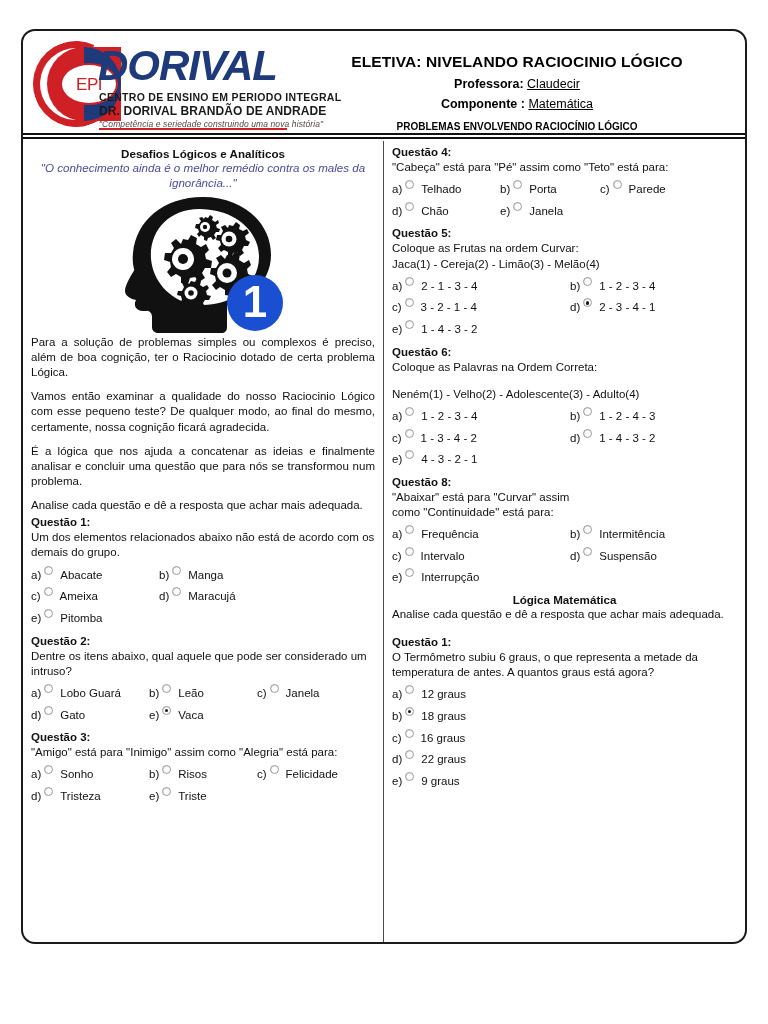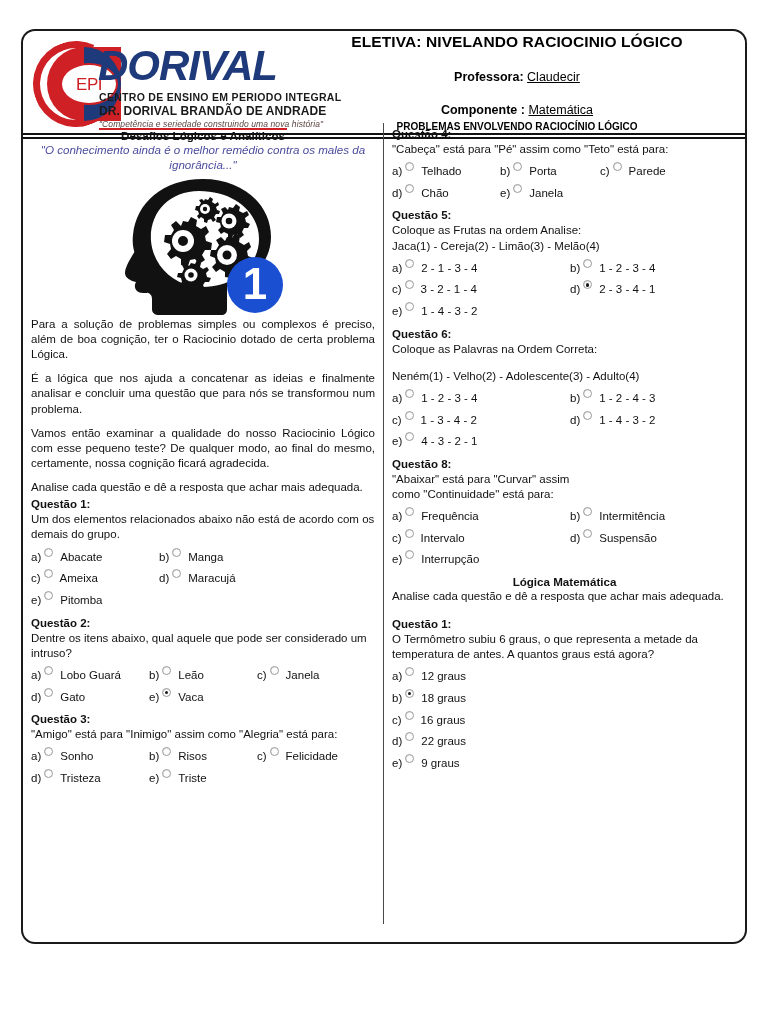--- a/index.html
+++ b/index.html
@@ -115,53 +115,53 @@
   .logo-l2 { top: 71px; font-size: 12px; font-weight: bold; letter-spacing: 0.1px; }
   .logo-l3 { top: 86px; font-size: 8.5px; font-style: italic; color: #5a4440; letter-spacing: 0.1px; }
   .logo-redline {
     position: absolute; left: 72px; top: 95px;
     width: 188px; height: 1.5px; background: #cf2026;
   }
 
   .head-right {
     flex: 1;
     position: relative;
-    padding: 0 8px 0 4px;
+    padding: 20px 8px 0 4px;
     display: flex;
     flex-direction: column;
   }
   .h-title {
     text-align: center;
     font-size: 15.5px;
     font-weight: bold;
     color: #000;
     letter-spacing: 0.1px;
     margin-top: 2px;
   }
   .h-line {
     text-align: center;
     font-size: 12.5px;
     font-weight: bold;
     color: #000;
-    margin-top: 19px;
+    margin-top: 6px;
   }
   .h-line .val { font-weight: normal; text-decoration: underline; }
   .h-bottom {
     text-align: center;
     font-size: 10px;
     font-weight: bold;
     color: #000;
     margin-top: auto;
     margin-bottom: 1px;
   }
 
   
   .content {
     position: absolute;
-    left: 23px; top: 123px;
+    left: 23px; top: 141px;
     width: 592px; height: 801px;
     display: flex;
   }
   .col {
     padding: 4px 8px 0 8px;
     position: relative;
   }
   .col-left { width: 360px; flex: none; }
   .col-right { width: 362px; flex: none; border-left: 1.6px solid #4a4a4a; }
 
@@ -341,22 +341,22 @@
               <circle cx="0" cy="0" r="2.8" fill="#111111"></circle>
             </g>
           </g>
 
           <circle cx="152" cy="110" r="28" fill="#1b4fd1"></circle>
           <text x="152" y="124" font-family="Liberation Sans, sans-serif" font-size="44" font-weight="bold" fill="#ffffff" text-anchor="middle">1</text>
         </svg>
       </div>
 
       <p class="para">Para a solução de problemas simples ou complexos é preciso, além de boa cognição, ter o Raciocinio dotado de certa problema Lógica.</p>
+      <p class="para">Vamos então examinar a qualidade do nosso Raciocinio Lógico com esse pequeno teste? De qualquer modo, ao final do mesmo, certamente, nossa cognição ficará agradecida.</p>
       <p class="para">É a lógica que nos ajuda a concatenar as ideias e finalmente analisar e concluir uma questão que para nós se transformou num problema.</p>
-      <p class="para">Vamos então examinar a qualidade do nosso Raciocinio Lógico com esse pequeno teste? De qualquer modo, ao final do mesmo, certamente, nossa cognição ficará agradecida.</p>
       <p class="para nojust" style="margin-bottom:2px;">Analise cada questão e dê a resposta que achar mais adequada.</p>
 
       <div id="left-questions">
           <div class="qblock">
             <div class="qlabel">Questão 1:</div>
             <div class="qtext">Um dos elementos relacionados abaixo não está de acordo com os demais do grupo.</div>
             <div class="opts">
               <div class="optrow">
                 <div class="opt" style="width: 128px;">
                   <span class="letter">a)</span>
@@ -495,21 +495,21 @@
                 <div class="opt" style="width: 100px;">
                   <span class="letter">e)</span>
                   <span class="radio"></span>
                   <span class="lbl">Janela</span>
                 </div>
               </div>
             </div>
           </div>
           <div class="qblock">
             <div class="qlabel">Questão 5:</div>
-            <div class="qtext" style="margin-bottom: 0px;">Coloque as Frutas na ordem Analise:</div>
+            <div class="qtext" style="margin-bottom: 0px;">Coloque as Frutas na ordem Curvar:</div>
             <div class="qtext">Jaca(1) - Cereja(2) - Limão(3) - Melão(4)</div>
             <div class="opts">
               <div class="optrow">
                 <div class="opt" style="width: 178px;">
                   <span class="letter">a)</span>
                   <span class="radio"></span>
                   <span class="lbl">2 - 1 - 3 - 4</span>
                 </div>
                 <div class="opt" style="width: auto;">
                   <span class="letter">b)</span>

